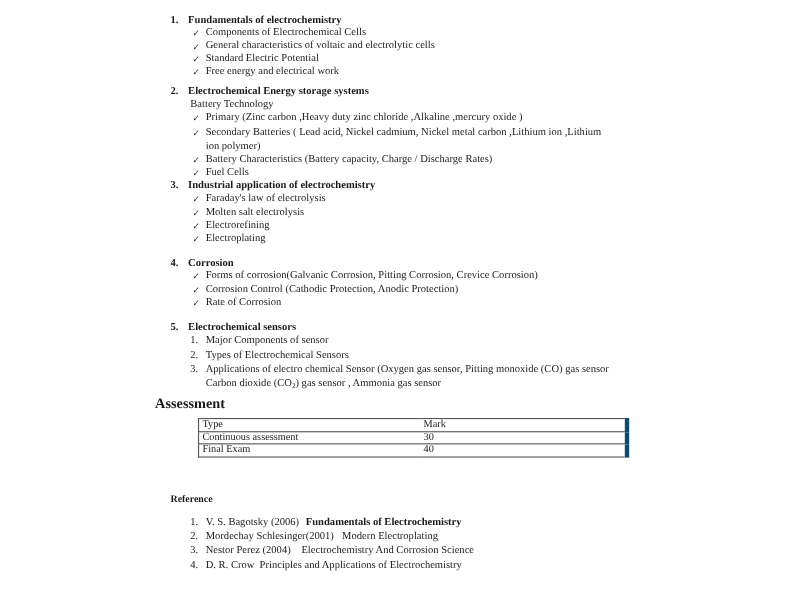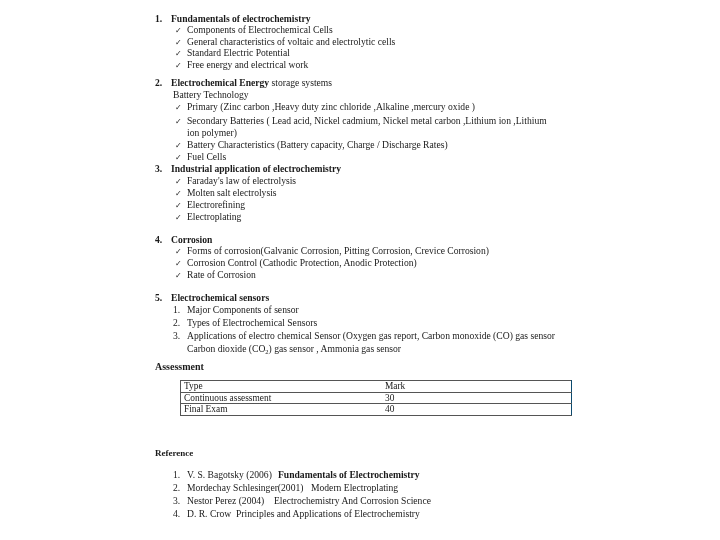--- a/index.html
+++ b/index.html
@@ -15,21 +15,21 @@
   .sub { font-size:6.5px; vertical-align:-2px; }
   .bold { font-weight:bold; }
   table.assess {
     position:absolute; left:180px; top:380px; width:392px;
     border-collapse:collapse; font-size:9.4px; line-height:10px;
   }
   table.assess td {
     border-top:1px solid #555; border-bottom:1px solid #555; padding:0 0 0 3px; height:10.5px;
   }
   table.assess td.c1 { border-left:1px solid #555; width:198px; }
-  table.assess td.c2 { border-right:1px solid #0c4a6e; }
+  table.assess td.c2 { border-right:4px solid #0c4a6e; }
 </style>
 </head>
 <body>
 
 <div class="page">
 
   <div>
     <span class="abs h-num" style="left:155px;top:13px">1.</span>
     <span class="abs h-text" style="left:171px;top:13px">Fundamentals of electrochemistry</span>
     <span class="abs chk" style="left:175px;top:25px">✓</span>
@@ -37,21 +37,21 @@
     <span class="abs chk" style="left:175px;top:37px">✓</span>
     <span class="abs" style="left:187px;top:36px">General characteristics of voltaic and electrolytic cells</span>
     <span class="abs chk" style="left:175px;top:48px">✓</span>
     <span class="abs" style="left:187px;top:47px">Standard Electric Potential</span>
     <span class="abs chk" style="left:175px;top:60px">✓</span>
     <span class="abs" style="left:187px;top:59px">Free energy and electrical work</span>
   </div>
 
   <div>
     <span class="abs h-num" style="left:155px;top:77px">2.</span>
-    <span class="abs" style="left:171px;top:77px"><span class="bold">Electrochemical Energy</span><span class="bold" style="font-weight:normal"> storage systems</span></span>
+    <span class="abs" style="left:171px;top:77px"><span class="bold">Electrochemical Energy</span><span class="bold" style="font-weight:bold"> storage systems</span></span>
     <span class="abs" style="left:173px;top:89px">Battery Technology</span>
     <span class="abs chk" style="left:175px;top:102px">✓</span>
     <span class="abs" style="left:187px;top:101px">Primary (Zinc carbon ,Heavy duty zinc chloride ,Alkaline ,mercury oxide )</span>
     <span class="abs chk" style="left:175px;top:116px">✓</span>
     <span class="abs" style="left:187px;top:115px">Secondary Batteries ( Lead acid, Nickel cadmium, Nickel metal carbon ,Lithium ion ,Lithium</span>
     <span class="abs" style="left:187px;top:127px">ion polymer)</span>
     <span class="abs chk" style="left:175px;top:140px">✓</span>
     <span class="abs" style="left:187px;top:139px">Battery Characteristics (Battery capacity, Charge /  Discharge Rates)</span>
     <span class="abs chk" style="left:175px;top:152px">✓</span>
     <span class="abs" style="left:187px;top:151px">Fuel Cells</span>
@@ -82,25 +82,25 @@
   </div>
 
   <div>
     <span class="abs h-num" style="left:155px;top:292px">5.</span>
     <span class="abs h-text" style="left:171px;top:292px">Electrochemical sensors</span>
     <span class="abs" style="left:173px;top:304px">1.</span>
     <span class="abs" style="left:187px;top:304px">Major Components of sensor</span>
     <span class="abs" style="left:173px;top:317px">2.</span>
     <span class="abs" style="left:187px;top:317px">Types of Electrochemical Sensors</span>
     <span class="abs" style="left:173px;top:330px">3.</span>
-    <span class="abs" style="left:187px;top:330px">Applications of electro chemical  Sensor  (Oxygen gas report, Carbon monoxide (CO) gas sensor</span>
+    <span class="abs" style="left:187px;top:330px">Applications of electro chemical  Sensor  (Oxygen gas sensor, Pitting monoxide (CO) gas sensor</span>
     <span class="abs" style="left:187px;top:343px"><span>Carbon dioxide (CO</span><span class="sub">2</span><span>) gas sensor , Ammonia gas  sensor</span></span>
   </div>
 
-  <span class="abs bold" style="left:155px;top:361px;font-size:10px">Assessment</span>
+  <span class="abs bold" style="left:141px;top:361px;font-size:13px">Assessment</span>
   <table class="assess">
     <tbody>
         <tr>
       <td class="c1">Type</td>
       <td class="c2">Mark</td>
     </tr>
     <tr>
       <td class="c1">Continuous assessment</td>
       <td class="c2">30</td>
     </tr>

